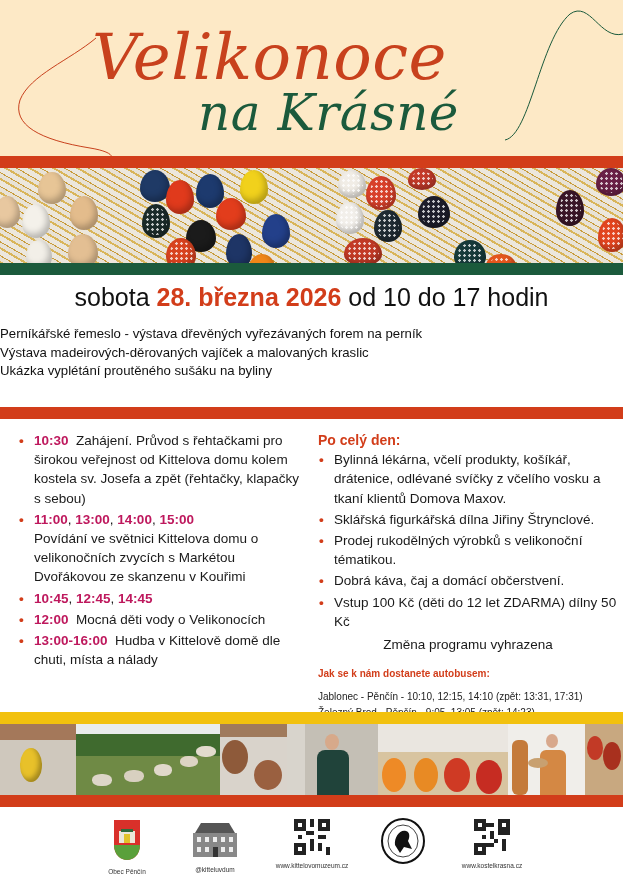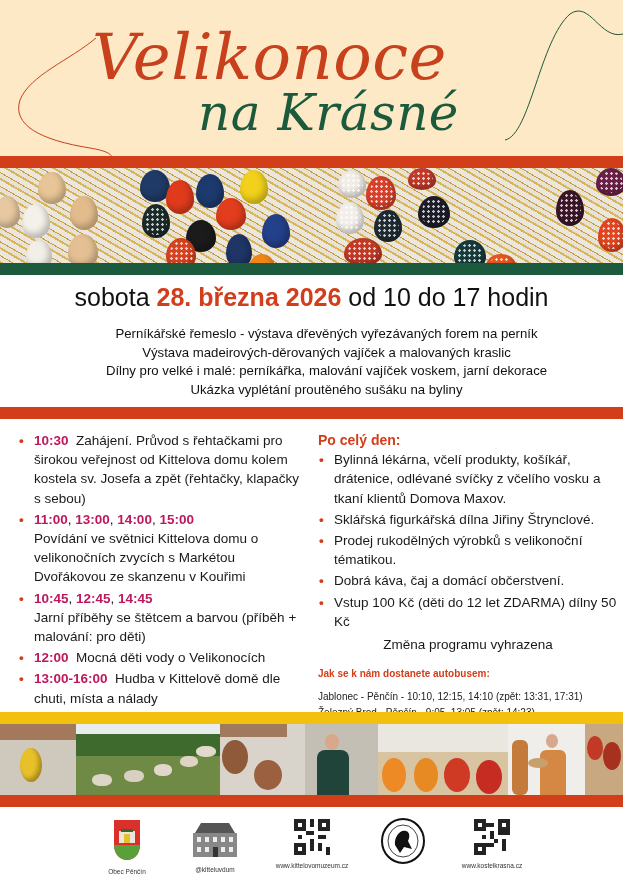--- a/index.html
+++ b/index.html
@@ -17,21 +17,21 @@
   .band-yellow { background: #f2c10e; }
 
   .eggs { position: absolute; left: 0; top: 168px; width: 623px; height: 95px; overflow: hidden;
     background: repeating-linear-gradient(30deg, #d9b55a 0 2px, #e8e2d6 2px 6px, #c89b3a 6px 7px, #ece7dd 7px 12px); }
   .egg { position: absolute; border-radius: 50% 50% 50% 50% / 58% 58% 42% 42%; box-shadow: inset -3px -4px 6px rgba(0,0,0,0.25); }
   .egg.dot::after { content: ""; position: absolute; inset: 3px; border-radius: inherit;
     background: radial-gradient(circle, rgba(255,255,255,0.75) 1px, transparent 1.5px) 0 0 / 5px 5px; }
 
   .date-line { position: absolute; left: 0; top: 283px; width: 623px; text-align: center; font-size: 25px; color: #111; }
   .date-line .hl { color: #d23d1a; font-weight: bold; }
-  .features { position: absolute; left: 0; top: 325px; width: 623px; text-align: center; font-size: 13.2px; line-height: 18.5px; color: #111; padding-left: 30px; }
+  .features { position: absolute; left: 0; top: 325px; width: 623px; text-align: left; font-size: 13.2px; line-height: 18.5px; color: #111; }
 
   .col-left { position: absolute; left: 18px; top: 431px; width: 290px; font-size: 13.5px; line-height: 19.2px; color: #1a1a1a; }
   .col-right { position: absolute; left: 318px; top: 431px; width: 300px; font-size: 13.5px; line-height: 19.2px; color: #1a1a1a; }
   .item { position: relative; padding-left: 16px; margin-bottom: 2px; }
   .item .bullet { position: absolute; left: 1px; top: 0; color: #d23d1a; font-weight: bold; }
   .time { color: #be185d; font-weight: bold; }
   .sep { color: #1a1a1a; }
   .heading-red { color: #d23d1a; font-weight: bold; font-size: 14px; }
   .rnote { margin-top: 4px; text-align: center; }
   .bus-head { color: #d23d1a; font-weight: bold; font-size: 10px; margin-top: 10px; }
@@ -95,41 +95,39 @@
 
 <div class="date-line">
   <span>sobota</span>
   <span class="hl">28. března 2026</span>
   <span>od 10 do 17 hodin</span>
 </div>
 
 <div class="features">
   <div>Perníkářské řemeslo - výstava dřevěných vyřezávaných forem na perník</div>
   <div>Výstava madeirových-děrovaných vajíček a malovaných kraslic</div>
-  <div>Dílny pro velké i malé: perníkářka, malování vajíček voskem, jarní dekorace</div>
   <div>Ukázka vyplétání proutěného sušáku na byliny</div>
 </div>
 
 <div class="band band-red" style="top:407px;height:12px;"></div>
 
 <div class="col-left">
   <div class="item">
     <span class="bullet">•</span>
     <span class="time">10:30</span>&nbsp;
     <span>Zahájení. Průvod s řehtačkami pro širokou veřejnost od Kittelova domu kolem kostela sv. Josefa a zpět (řehtačky, klapačky s sebou)</span>
   </div>
   <div class="item">
     <span class="bullet">•</span>
     <span class="time">11:00</span><span class="sep">, </span><span class="time">13:00</span><span class="sep">, </span><span class="time">14:00</span><span class="sep">, </span><span class="time">15:00</span>
     <div>Povídání ve světnici Kittelova domu o velikonočních zvycích s Markétou Dvořákovou ze skanzenu v Kouřimi</div>
   </div>
   <div class="item">
     <span class="bullet">•</span>
     <span class="time">10:45</span><span class="sep">, </span><span class="time">12:45</span><span class="sep">, </span><span class="time">14:45</span>
-    <div>Jarní příběhy se štětcem a barvou (příběh + malování: pro děti)</div>
   </div>
   <div class="item">
     <span class="bullet">•</span>
     <span class="time">12:00</span>&nbsp;
     <span>Mocná děti vody o Velikonocích</span>
   </div>
   <div class="item">
     <span class="bullet">•</span>
     <span class="time">13:00-16:00</span>&nbsp;
     <span>Hudba v Kittelově domě dle chuti, místa a nálady</span>

